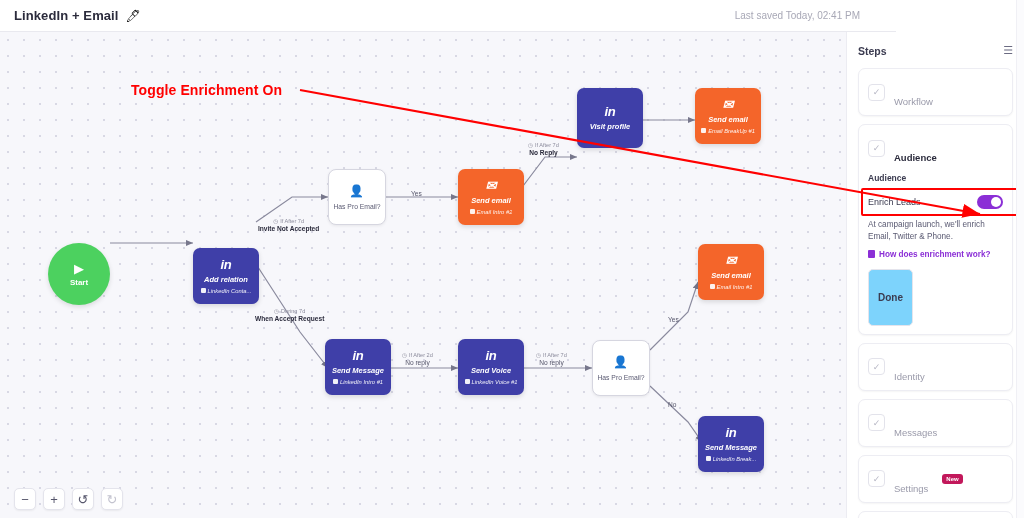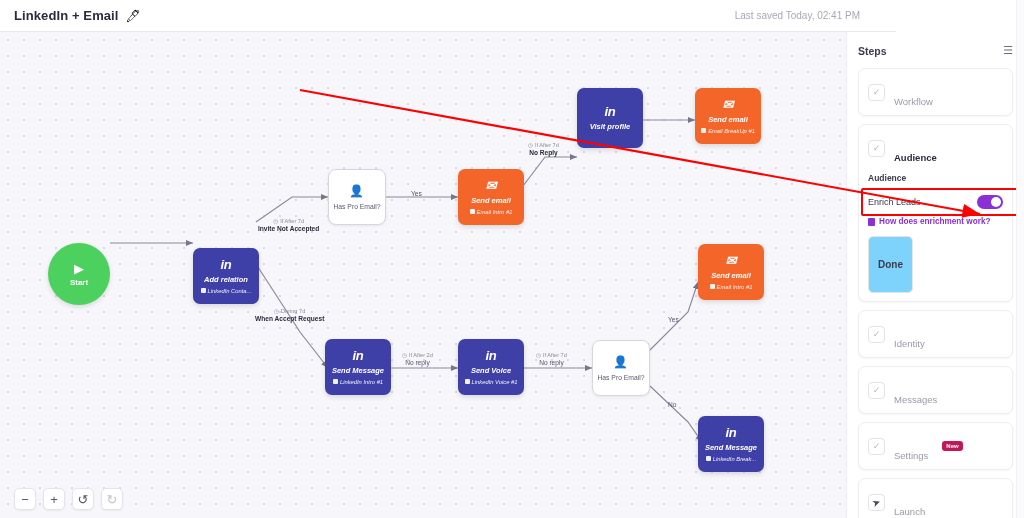--- a/index.html
+++ b/index.html
@@ -365,20 +365,21 @@
   </div>
 
   <svg class="annot-svg">
     <defs>
       <marker id="rah" markerWidth="9" markerHeight="9" refX="8" refY="3.2" orient="auto">
         <path d="M0,0 L8,3.2 L0,6.4 z" fill="#ff0000"></path>
       </marker>
     </defs>
     <path d="M300,58 L980,182" stroke="#ff0000" stroke-width="2.2" fill="none" marker-end="url(#rah)"></path>
   </svg>
+  <div class="annot">Toggle Enrichment On</div>
 
   <div class="sidebar">
     <div class="side-head">
       <span class="stitle">Steps</span>
       <span class="collapse-ico">☰</span>
     </div>
 
     <div class="scard">
       <div class="srow">
         <span class="check">✓</span>
@@ -395,20 +396,21 @@
       <div class="aud-label">Audience</div>
 
       <div class="enrich-wrap">
         <div class="enrich-hl"></div>
         <div class="enrich-row">
           <span class="elbl">Enrich Leads</span>
           <span class="toggle">
             <span class="knob"></span>
           </span>
         </div>
+        <div class="enrich-desc">At campaign launch, we'll enrich Email, Twitter &amp; Phone.</div>
         <div class="enrich-link">
           <span class="bico"></span>
           <span>How does enrichment work?</span>
         </div>
         <div class="done-btn">Done</div>
       </div>
     </div>
 
     <div class="scard">
       <div class="srow">

